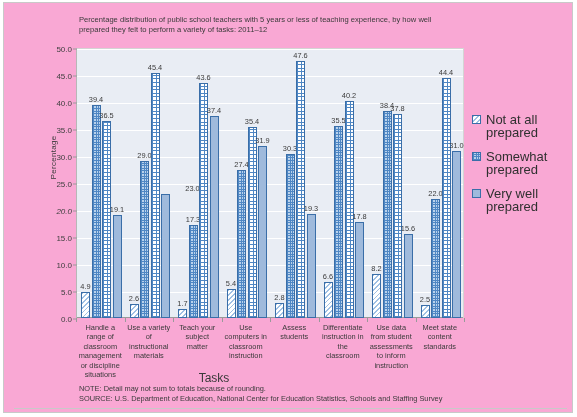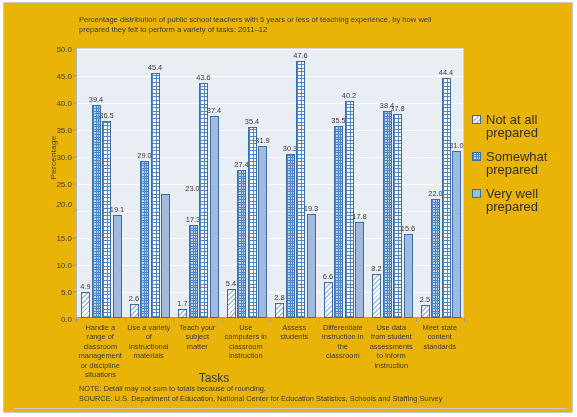--- a/index.html
+++ b/index.html
@@ -7,21 +7,21 @@
     width:577px;height:417px;
     background:#ffffff;
     font-family:"Liberation Sans", sans-serif;
     color:#404040;
     overflow:hidden;
   }
   #frame{
     position:absolute;left:3px;top:2px;
     width:570px;height:411px;
     border:1px solid #c9c9c9;
-    background:#eab308;
+    background:#f9a8d4;
     box-sizing:border-box;
   }
   
   #title{
     position:absolute;left:75px;top:12px;width:370px;
     font-size:7.6px;line-height:10px;color:#3a3a3a;
   }
   
   #ylabel{
     position:absolute;left:4px;top:150px;
@@ -145,21 +145,21 @@
       <div class="grid" style="top: 243px;"></div>
       <div class="ytick" style="top: 243px;">5.0</div>
       <div class="ytickmark" style="top: 243px;"></div>
       <div class="grid" style="top: 216px;"></div>
       <div class="ytick" style="top: 216px;">10.0</div>
       <div class="ytickmark" style="top: 216px;"></div>
       <div class="grid" style="top: 189px;"></div>
       <div class="ytick" style="top: 189px;">15.0</div>
       <div class="ytickmark" style="top: 189px;"></div>
       <div class="grid" style="top: 162px;"></div>
-      <div class="ytick" style="top: 155px; font-style: italic;">20.0</div>
+      <div class="ytick" style="top: 162px; font-style: italic;">20.0</div>
       <div class="ytickmark" style="top: 162px;"></div>
       <div class="grid" style="top: 135px;"></div>
       <div class="ytick" style="top: 135px;">25.0</div>
       <div class="ytickmark" style="top: 135px;"></div>
       <div class="grid" style="top: 108px;"></div>
       <div class="ytick" style="top: 108px;">30.0</div>
       <div class="ytickmark" style="top: 108px;"></div>
       <div class="grid" style="top: 81px;"></div>
       <div class="ytick" style="top: 81px;">35.0</div>
       <div class="ytickmark" style="top: 81px;"></div>

